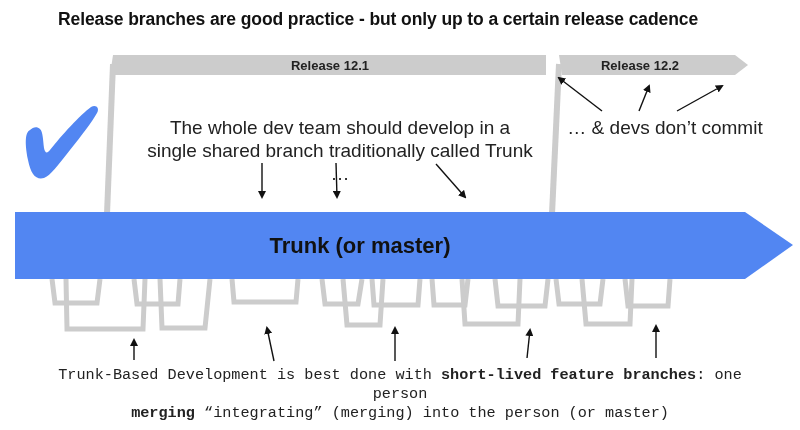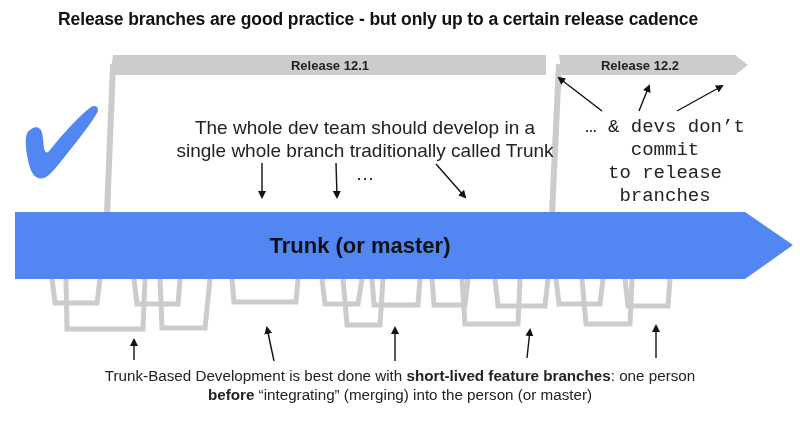--- a/index.html
+++ b/index.html
@@ -1,23 +1,23 @@
 <!DOCTYPE html>
 <html><head>
 <meta charset="utf-8">
 <style>
   html, body { margin:0; padding:0; background:#ffffff; }
   body { width:800px; height:430px; position:relative; overflow:hidden; font-family:"Liberation Sans", sans-serif; }
   #title { position:absolute; left:0; top:9px; width:756px; text-align:center; font-weight:bold; font-size:17.5px; color:#111; letter-spacing:-0.1px; }
   svg#diagram { position:absolute; left:0; top:0; }
   .lbl { font-family:"Liberation Sans", sans-serif; }
   .note { position:absolute; text-align:center; color:#222; font-size:19px; line-height:23px; }
-  #note-top { left:140px; top:116px; width:400px;margin-left:25px; }
-  #note-right { left:565px; top:116px; width:200px;font-family:Liberation Mono, monospace; }
-  #note-bottom { position:absolute; left:30px; top:366px; width:740px; text-align:center; font-size:15.2px; line-height:19px; color:#222; }
+  #note-top { left:140px; top:116px; width:400px; }
+  #note-right { left:565px; top:116px; width:200px; }
+  #note-bottom { position:absolute; left:30px; top:366px; width:740px; text-align:center; font-size:15.2px; line-height:19px; color:#222;font-family:Liberation Mono, monospace; }
   #note-bottom b { font-weight:bold; }
 </style>
 </head>
 <body>
 
 <div id="title">Release branches are good practice - but only up to a certain release cadence</div>
 
 <svg id="diagram" width="800" height="430" viewBox="0 0 800 430">
   <defs>
     <marker id="ah" markerWidth="8" markerHeight="8" refX="6" refY="4" orient="auto" markerUnits="userSpaceOnUse">
@@ -76,24 +76,23 @@
     <line x1="134" y1="360" x2="134" y2="340"></line>
     <line x1="274" y1="361" x2="267" y2="328"></line>
     <line x1="395" y1="361" x2="395" y2="328"></line>
     <line x1="527" y1="358" x2="530" y2="330"></line>
     <line x1="656" y1="358" x2="656" y2="326"></line>
   </g>
 </svg>
 
 <div class="note" id="note-top">
   <div>The whole dev team should develop in a</div>
-  <div>single whole branch traditionally called Trunk …</div>
+  <div>single shared branch traditionally called Trunk …</div>
 </div>
 
 <div class="note" id="note-right">
   <div>… &amp; devs don’t commit</div>
-  <div>to release branches</div>
 </div>
 
 <div id="note-bottom">
   <div><span>Trunk-Based Development is best done with </span><b>short-lived feature branches</b><span>: one person</span></div>
-  <div><b>before</b><span> “integrating” (merging) into the person (or master)</span></div>
+  <div><b>merging</b><span> “integrating” (merging) into the person (or master)</span></div>
 </div>
 
 </body></html>

